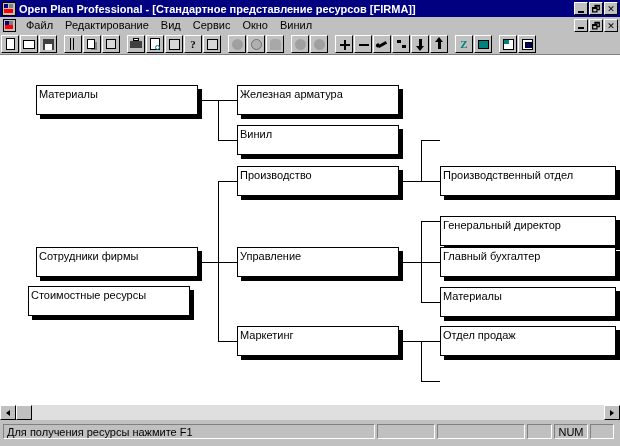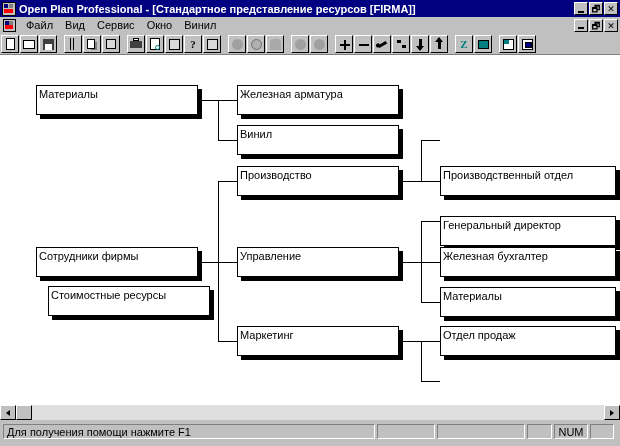--- a/index.html
+++ b/index.html
@@ -195,20 +195,21 @@
     </div>
   </div>
 
   <div class="menubar">
     <div class="menu-icon">
         <i class="a"></i>
         <i class="b"></i>
         <i class="c"></i>
       </div>
     <div class="menu-item">Файл</div>
+    <div class="menu-item">Редактирование</div>
     <div class="menu-item">Вид</div>
     <div class="menu-item">Сервис</div>
     <div class="menu-item">Окно</div>
     <div class="menu-item">Винил</div>
     <div class="tb-btns">
       <div class="tb-btn min">
           <span></span>
         </div>
       <div class="tb-btn">
           <span>🗗</span>
@@ -349,23 +350,23 @@
         <div class="node" style="left: 440px; top: 161px; width: 176px; height: 30px;">
           <span>Генеральный директор</span>
         </div>
         <div class="node" style="left: 36px; top: 192px; width: 162px; height: 30px;">
           <span>Сотрудники фирмы</span>
         </div>
         <div class="node" style="left: 237px; top: 192px; width: 162px; height: 30px;">
           <span>Управление</span>
         </div>
         <div class="node" style="left: 440px; top: 192px; width: 176px; height: 30px;">
-          <span>Железная бухгалтер</span>
-        </div>
-        <div class="node" style="left: 48px; top: 231px; width: 162px; height: 30px;">
+          <span>Главный бухгалтер</span>
+        </div>
+        <div class="node" style="left: 28px; top: 231px; width: 162px; height: 30px;">
           <span>Стоимостные ресурсы</span>
         </div>
         <div class="node" style="left: 440px; top: 232px; width: 176px; height: 30px;">
           <span>Материалы</span>
         </div>
         <div class="node" style="left: 237px; top: 271px; width: 162px; height: 30px;">
           <span>Маркетинг</span>
         </div>
         <div class="node" style="left: 440px; top: 271px; width: 176px; height: 30px;">
           <span>Отдел продаж</span>
@@ -379,21 +380,21 @@
       </div>
     <div class="sb-track">
       <div class="sb-thumb"></div>
     </div>
     <div class="sb-arrow">
         <span class="tri-r"></span>
       </div>
   </div>
 
   <div class="statusbar">
-    <div class="sb-panel first">Для получения помощи нажмите F1</div>
+    <div class="sb-panel first">Для получения ресурсы нажмите F1</div>
     <div class="sb-panel p2"></div>
     <div class="sb-panel p3"></div>
     <div class="sb-panel p4"></div>
     <div class="sb-panel p5">NUM</div>
     <div class="sb-panel p6"></div>
   </div>
 
 </div>
 
 </body></html>

